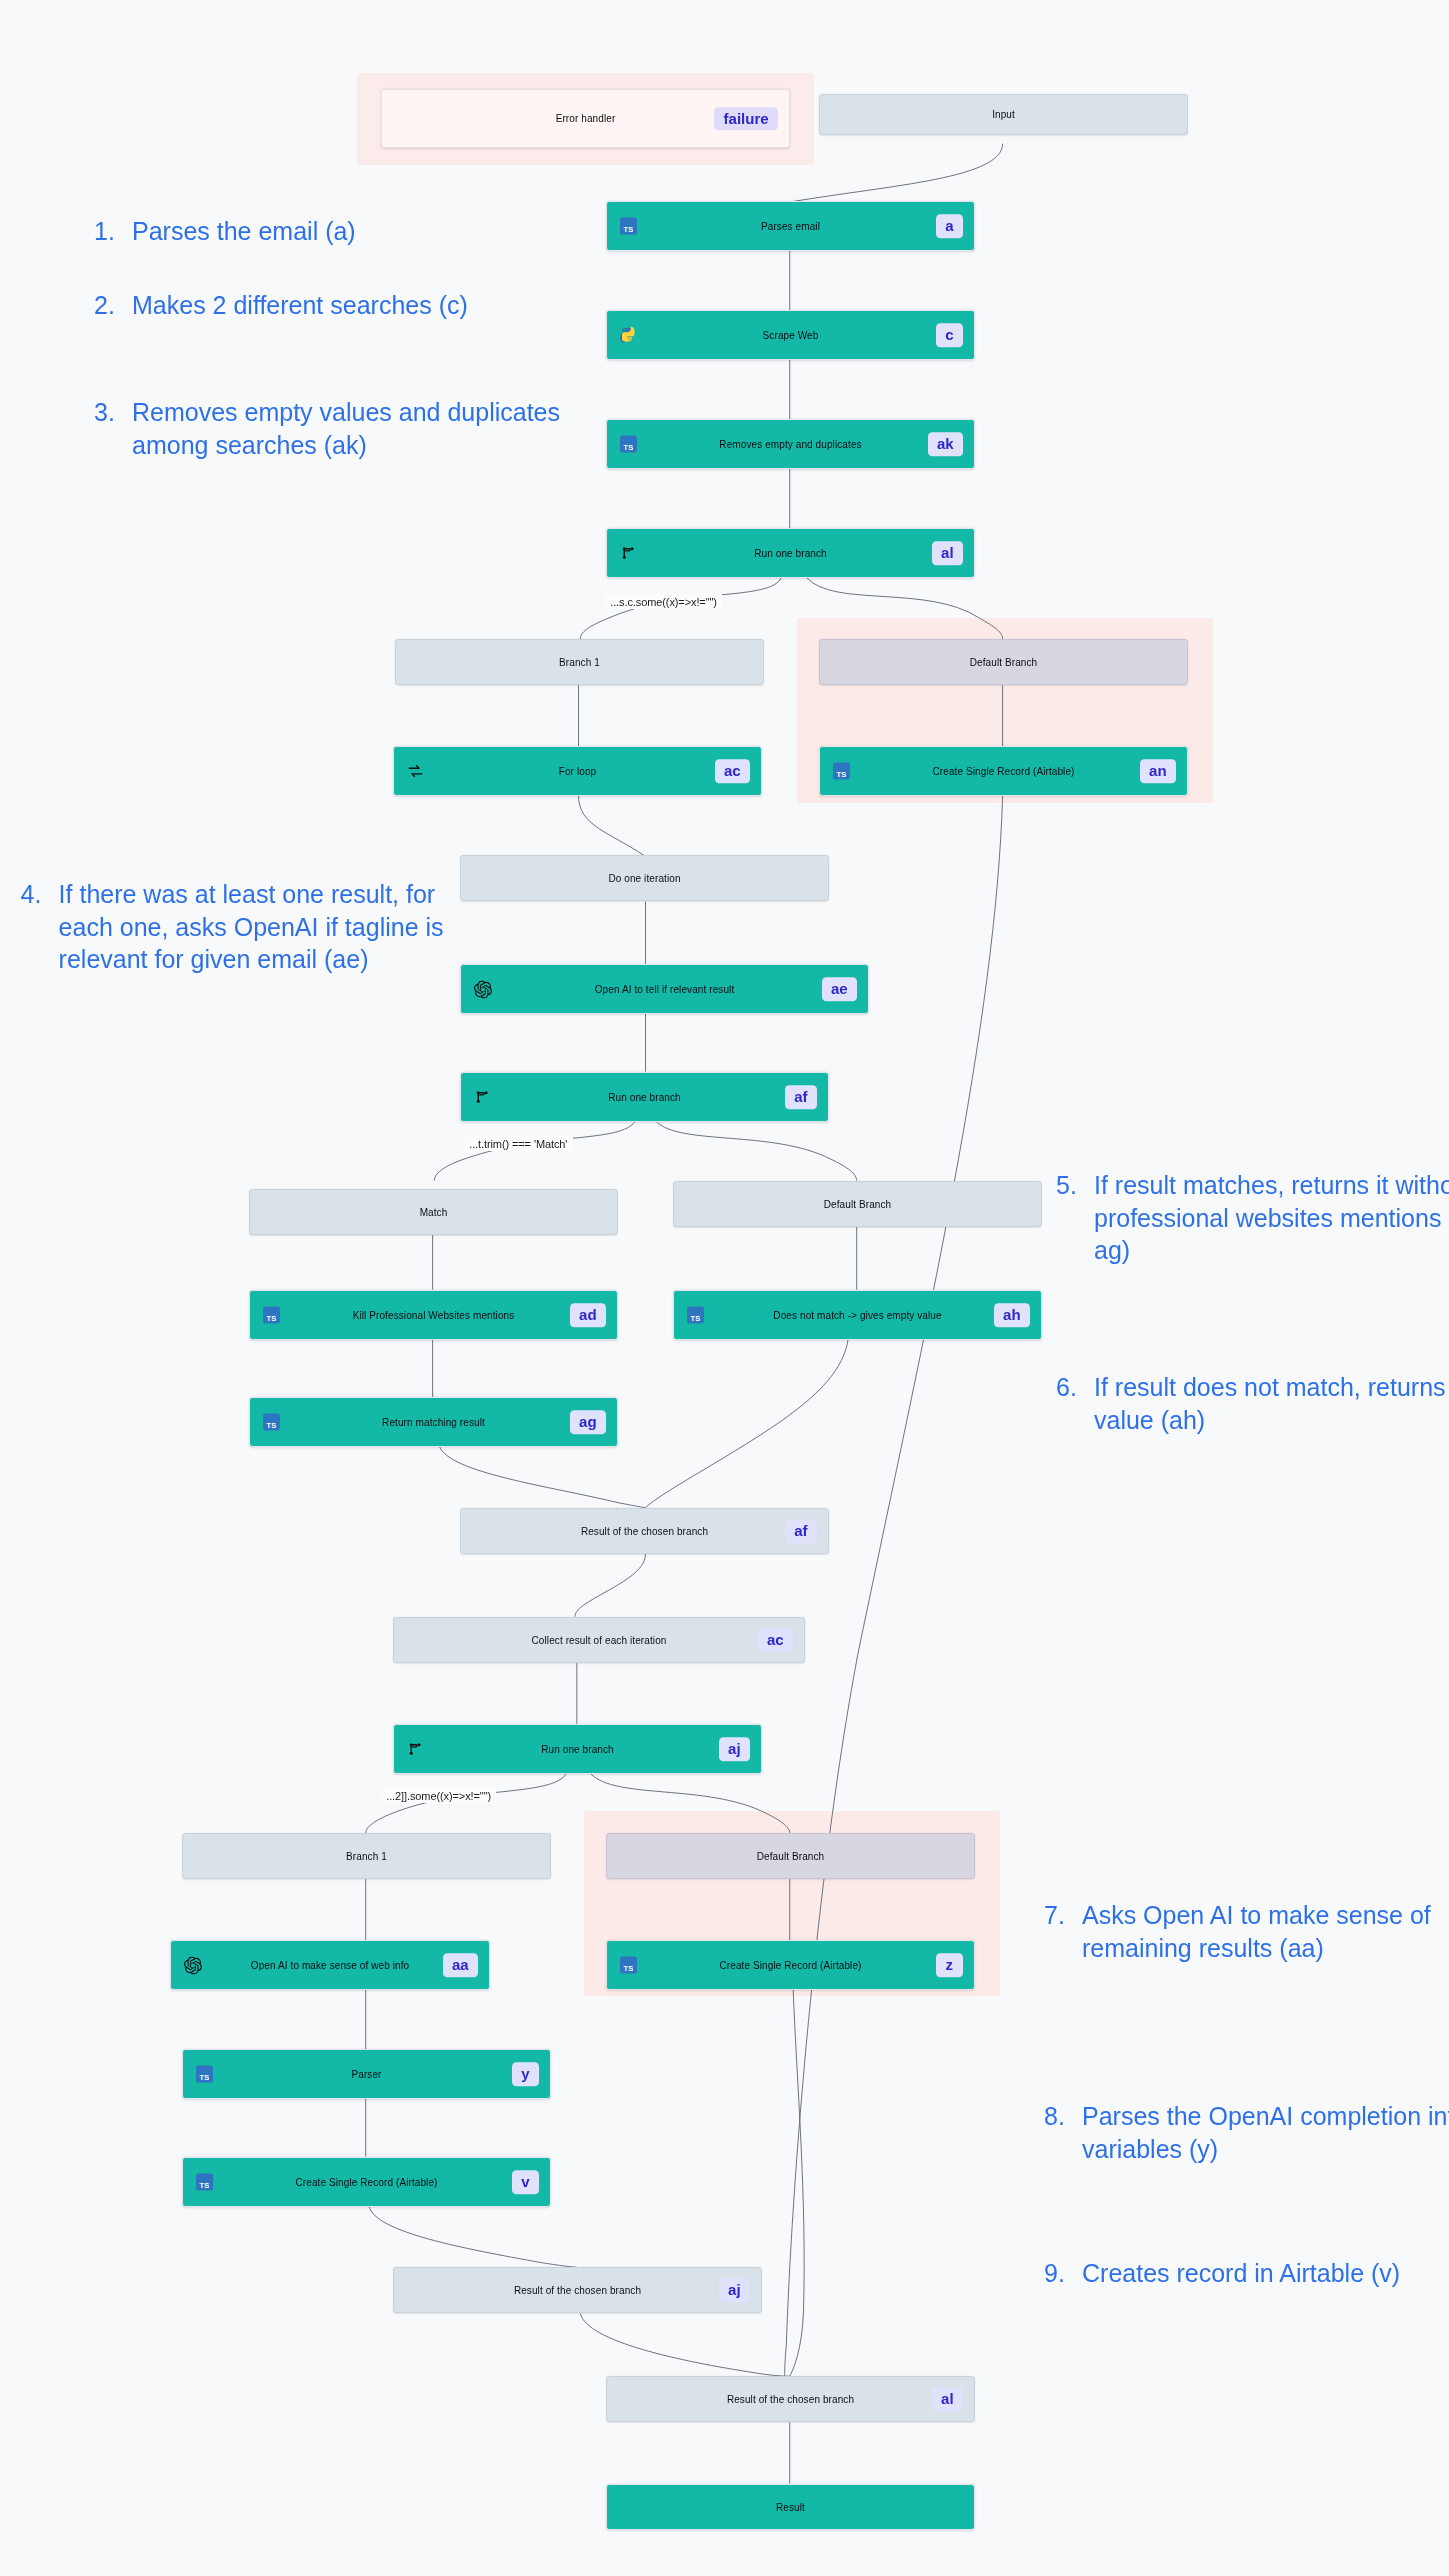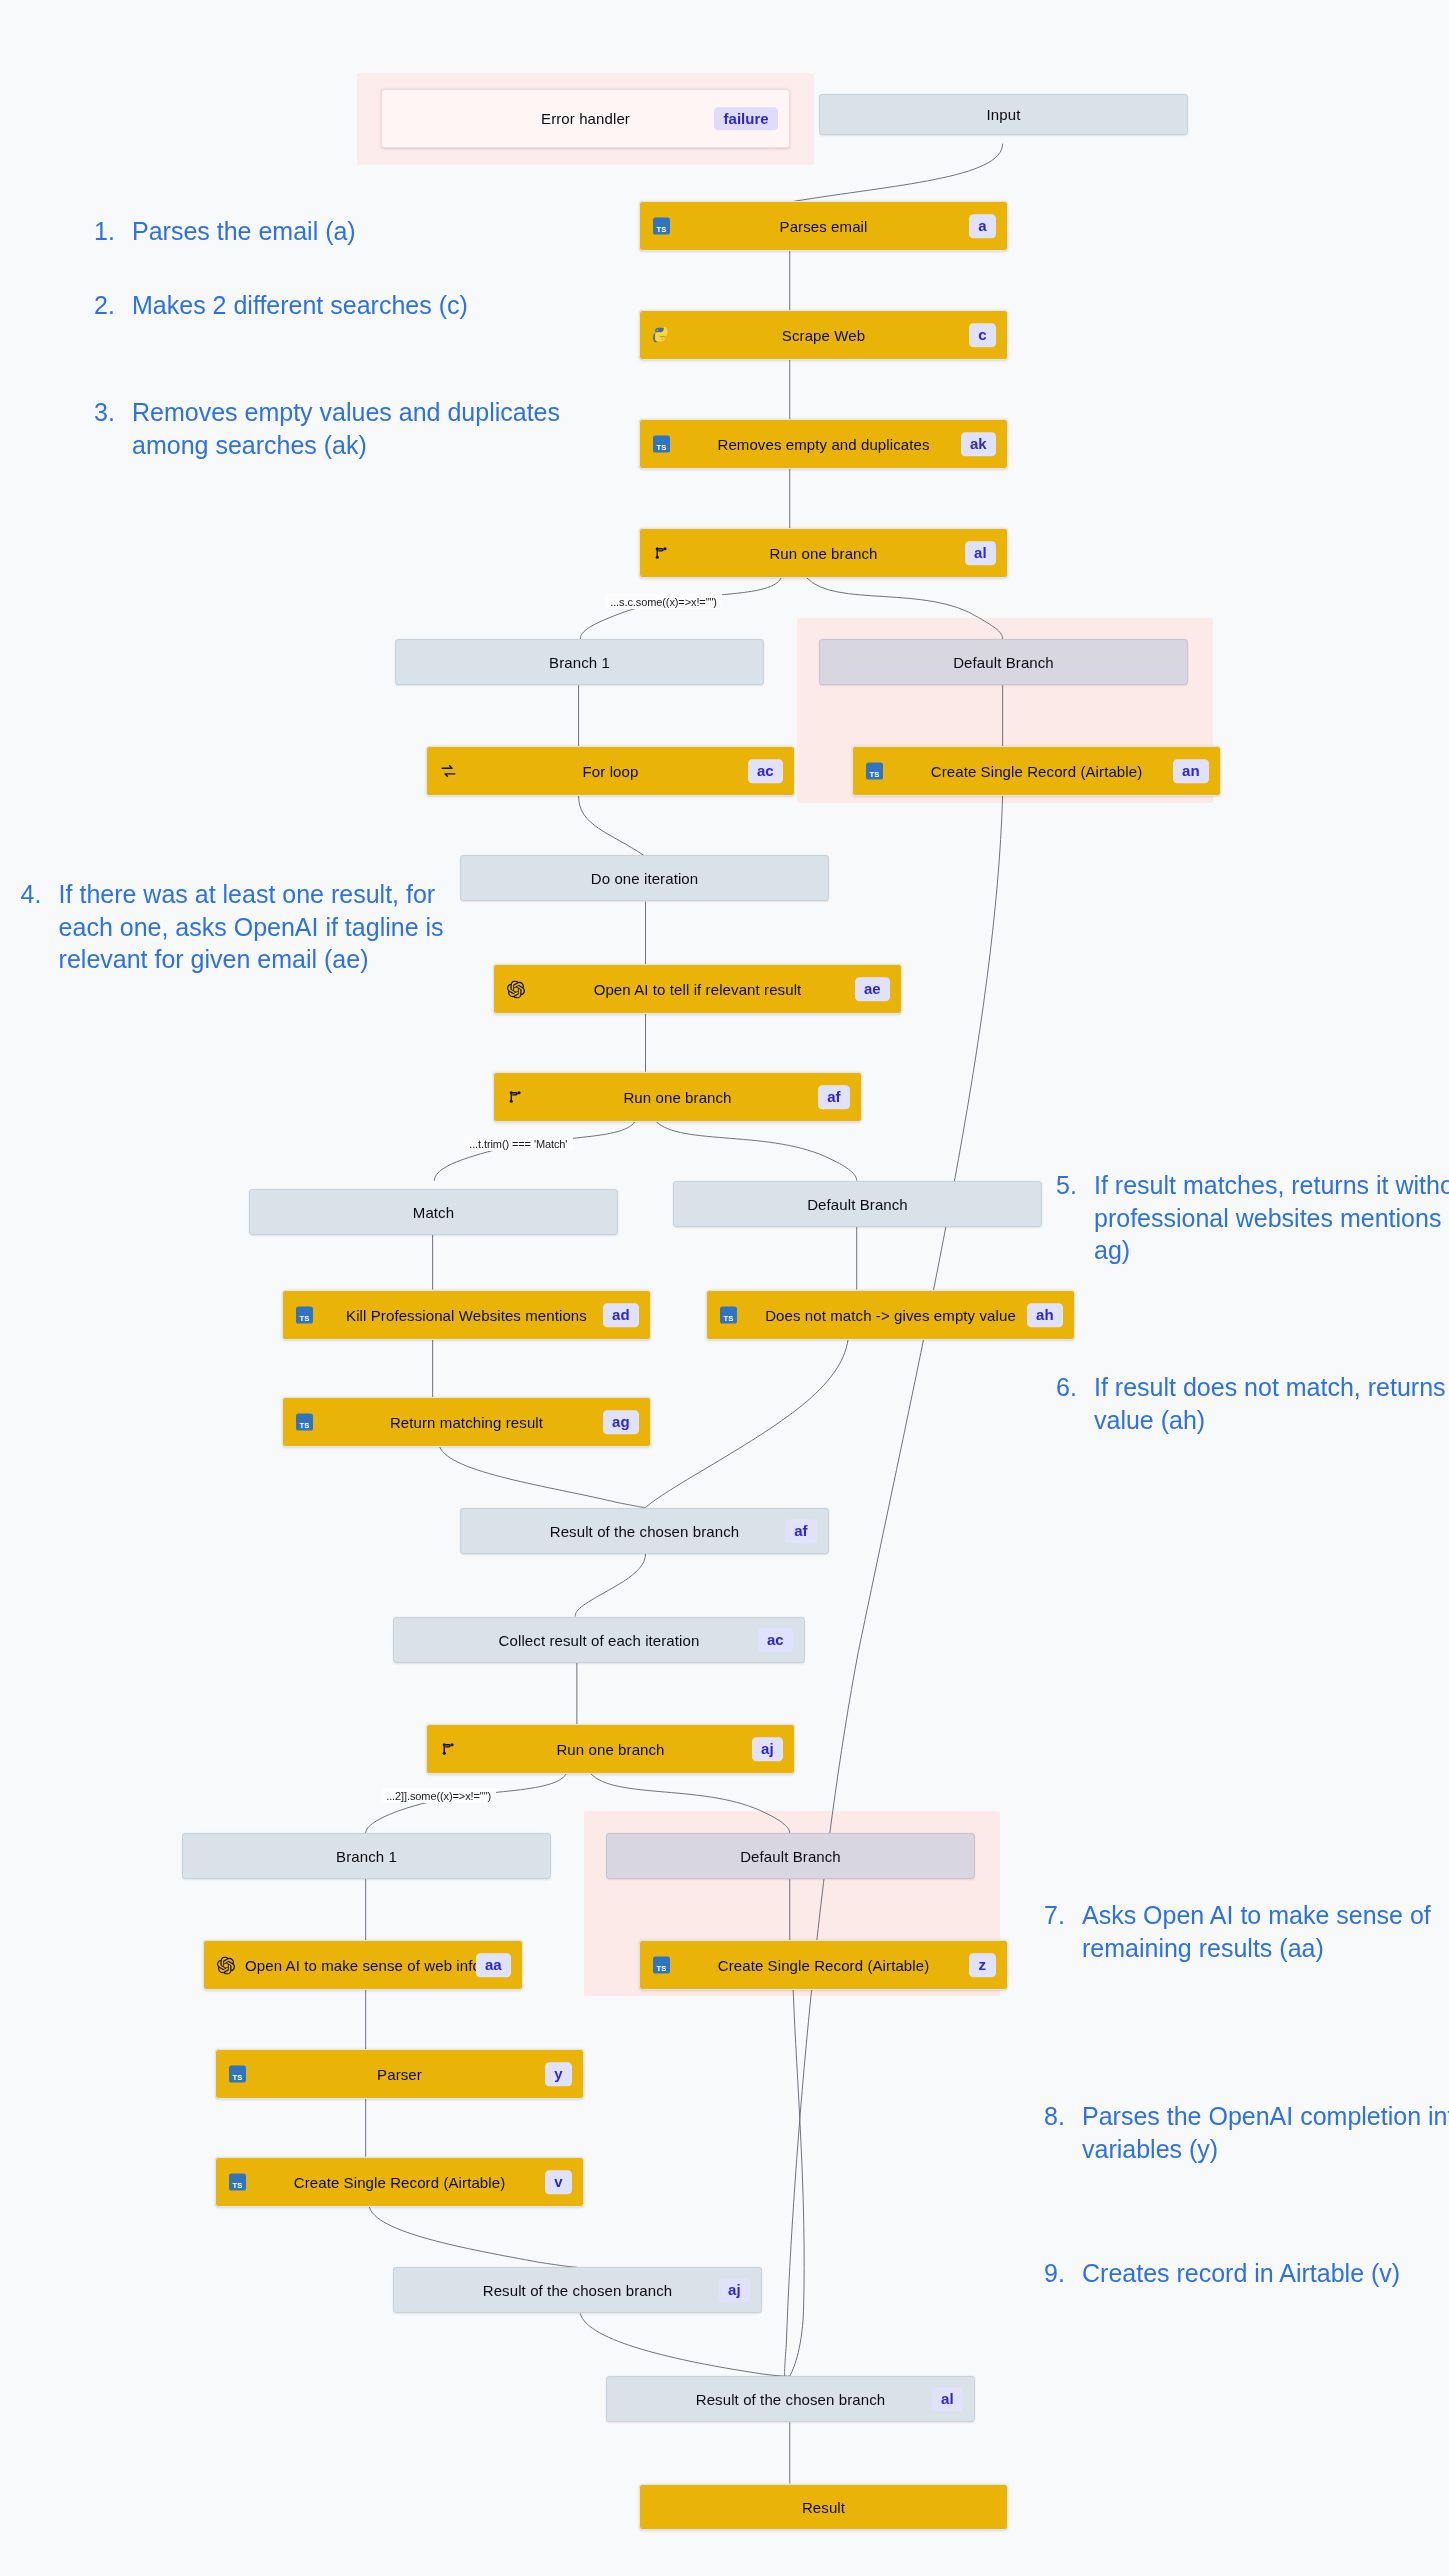--- a/index.html
+++ b/index.html
@@ -34,21 +34,21 @@
     box-sizing: border-box;
     display: flex;
     align-items: center;
     border-radius: 3.4px;
     z-index: 3;
   }
   .node .label {
     position: absolute;
     left: 0; right: 0;
     text-align: center;
-    font-size: 15px;
+    font-size: 10px;
     color: #0b0d12;
     letter-spacing: 0.1px;
     pointer-events: none;
   }
   .node .icon {
     position: absolute;
     left: 12px;
     top: 50%;
     transform: translateY(-50%);
     width: 19px; height: 19px;
@@ -64,24 +64,23 @@
     font-weight: bold;
     font-size: 15px;
     border-radius: 4.3px;
     padding: 4.3px 9.4px;
     min-width: 8.6px;
     text-align: center;
     line-height: 1;
   }
   
   .n-step {
-    background: #eab308;
+    background: #14b8a6;
     border: 0.9px solid #e3e6ea;
     box-shadow: 0 0.9px 1.7px rgba(16,24,40,.09), 0 0.9px 4.3px rgba(16,24,40,.05);
-    margin-left: 33px;
   }
   
   .n-virtual {
     background: #dae2e9;
     border: 0.9px solid #c8d2da;
     box-shadow: 0 0.9px 1.7px rgba(16,24,40,.10);
   }
   
   .n-default {
     background: #d8d6e1;

